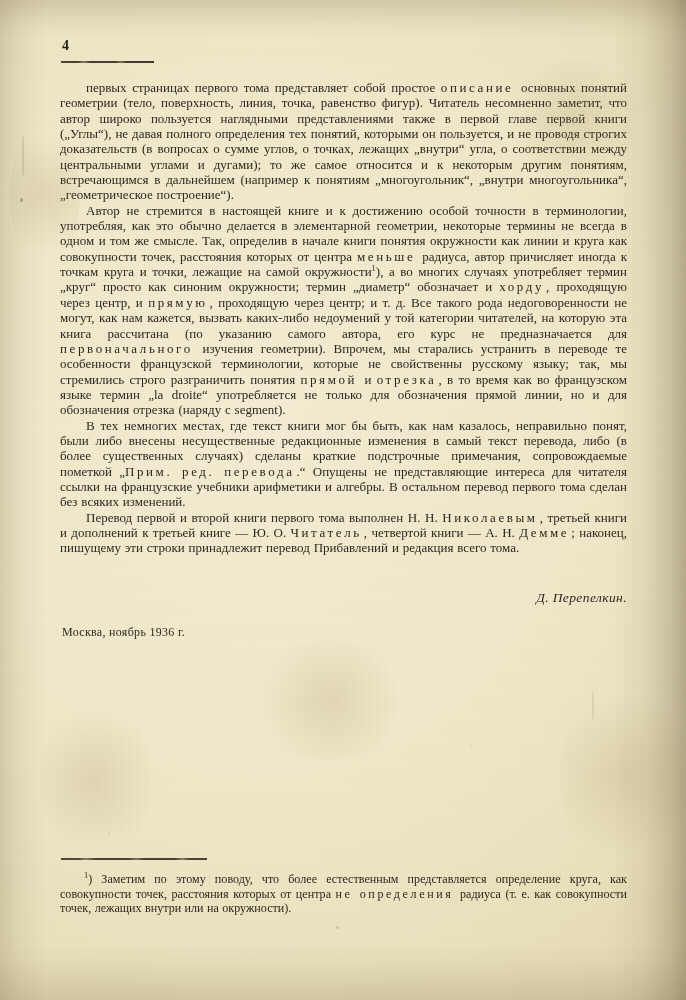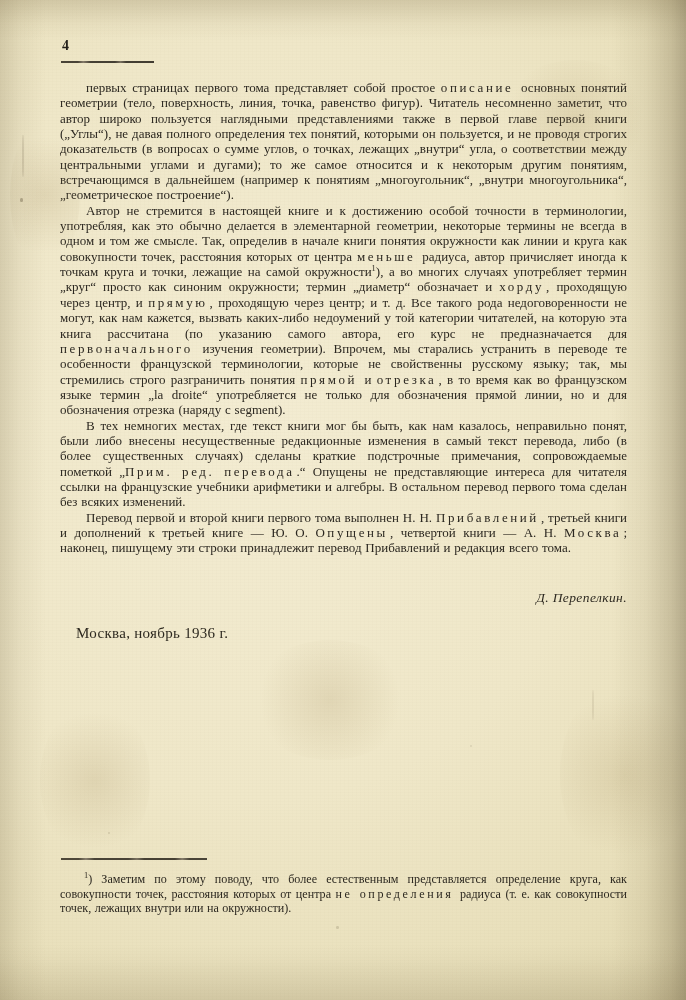--- a/index.html
+++ b/index.html
@@ -148,23 +148,23 @@
     text-align: right;
     font-style: italic;
     font-size: 13.5px;
     color: #2c2820;
     letter-spacing: 0.4px;
     padding-right: 12px;
   }
 
   .dateline {
     position: absolute;
-    left: 76px;
+    left: 62px;
     top: 625px;
-    font-size: 15px;
+    font-size: 12px;
     color: #2d2920;
     letter-spacing: 0.3px;
   }
 
   .fn-rule {
     position: absolute;
     left: 61px;
     top: 858px;
     width: 146px;
     height: 2px;
@@ -205,21 +205,21 @@
 
   <div class="content">
 
     <div class="folio">4</div>
     <div class="head-rule"></div>
 
     <div class="body-block">
       <p class="para" id="p-0">первых страницах первого тома представляет собой простое <span class="sp">описание</span> основных понятий геометрии (тело, поверхность, линия, точка, равенство фигур). Читатель несомненно заметит, что автор широко пользуется наглядными представлениями также в первой главе первой книги („Углы“), не давая полного определения тех понятий, которыми он пользуется, и не проводя строгих доказательств (в вопросах о сумме углов, о точках, лежащих „внутри“ угла, о соответствии между центральными углами и дугами); то же самое относится и к некоторым другим понятиям, встречающимся в дальнейшем (например к понятиям „многоугольник“, „внутри многоугольника“, „геометрическое построение“).</p>
       <p class="para" id="p-1">Автор не стремится в настоящей книге и к достижению особой точности в терминологии, употребляя, как это обычно делается в элементарной геометрии, некоторые термины не всегда в одном и том же смысле. Так, определив в начале книги понятия окружности как линии и круга как совокупности точек, расстояния которых от центра <span class="sp">меньше</span> радиуса, автор причисляет иногда к точкам круга и точки, лежащие на самой окружности<sup class="fnmark">1</sup>), а во многих случаях употребляет термин „круг“ просто как синоним окружности; термин „диаметр“ обозначает и <span class="sp">хорду</span>, проходящую через центр, и <span class="sp">прямую</span>, проходящую через центр; и т. д. Все такого рода недоговоренности не могут, как нам кажется, вызвать каких-либо недоумений у той категории читателей, на которую эта книга рассчитана (по указанию самого автора, его курс не предназначается для <span class="sp">первоначального</span> изучения геометрии). Впрочем, мы старались устранить в переводе те особенности французской терминологии, которые не свойственны русскому языку; так, мы стремились строго разграничить понятия <span class="sp">прямой</span> и <span class="sp">отрезка</span>, в то время как во французском языке термин „la droite“ употребляется не только для обозначения прямой линии, но и для обозначения отрезка (наряду с segment).</p>
       <p class="para" id="p-2">В тех немногих местах, где текст книги мог бы быть, как нам казалось, неправильно понят, были либо внесены несущественные редакционные изменения в самый текст перевода, либо (в более существенных случаях) сделаны краткие подстрочные примечания, сопровождаемые пометкой „<span class="sp">Прим. ред. перевода</span>.“ Опущены не представляющие интереса для читателя ссылки на французские учебники арифметики и алгебры. В остальном перевод первого тома сделан без всяких изменений.</p>
-      <p class="para" id="p-3">Перевод первой и второй книги первого тома выполнен Н. Н. <span class="sp">Прибавлений</span>, третьей книги и дополнений к третьей книге — Ю. О. <span class="sp">Опущены</span>, четвертой книги — А. Н. <span class="sp">Москва</span>; наконец, пишущему эти строки принадлежит перевод Прибавлений и редакция всего тома.</p>
+      <p class="para" id="p-3">Перевод первой и второй книги первого тома выполнен Н. Н. <span class="sp">Николаевым</span>, третьей книги и дополнений к третьей книге — Ю. О. <span class="sp">Читатель</span>, четвертой книги — А. Н. <span class="sp">Демме</span>; наконец, пишущему эти строки принадлежит перевод Прибавлений и редакция всего тома.</p>
     </div>
 
     <div class="signature">Д. Перепелкин.</div>
     <div class="dateline">Москва, ноябрь 1936 г.</div>
 
     <div class="fn-rule"></div>
     <div class="footnote">
       <p class="fn-para" id="fn-0"><sup class="fnmark">1</sup><span>) Заметим по этому поводу, что более естественным представляется определение круга, как совокупности точек, расстояния которых от центра <span class="sp">не определения</span> радиуса (т. е. как совокупности точек, лежащих внутри или на окружности).</span></p>
     </div>
 

